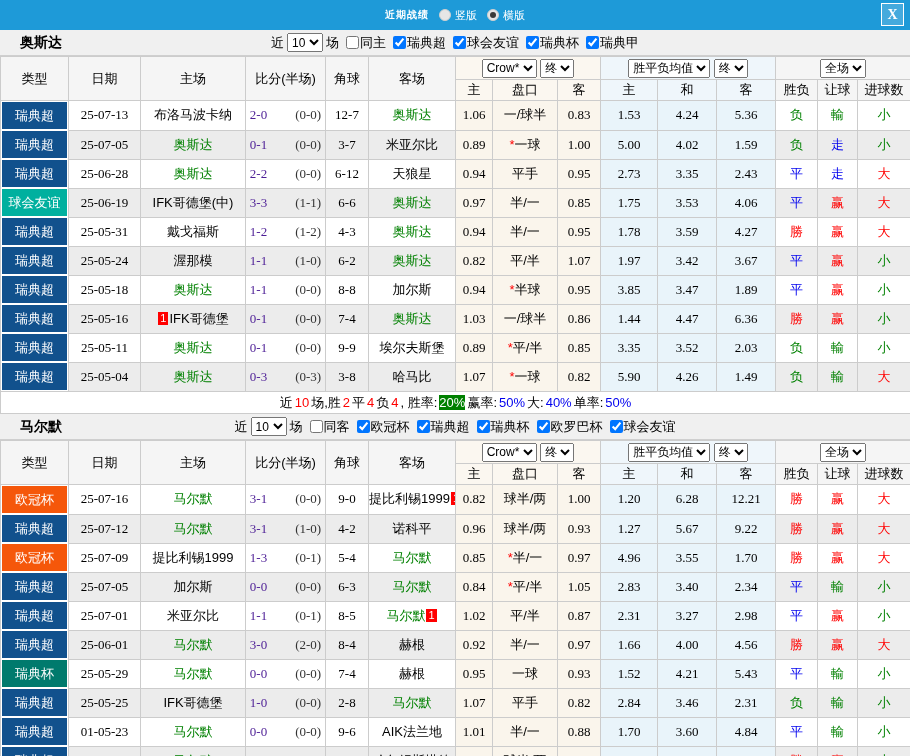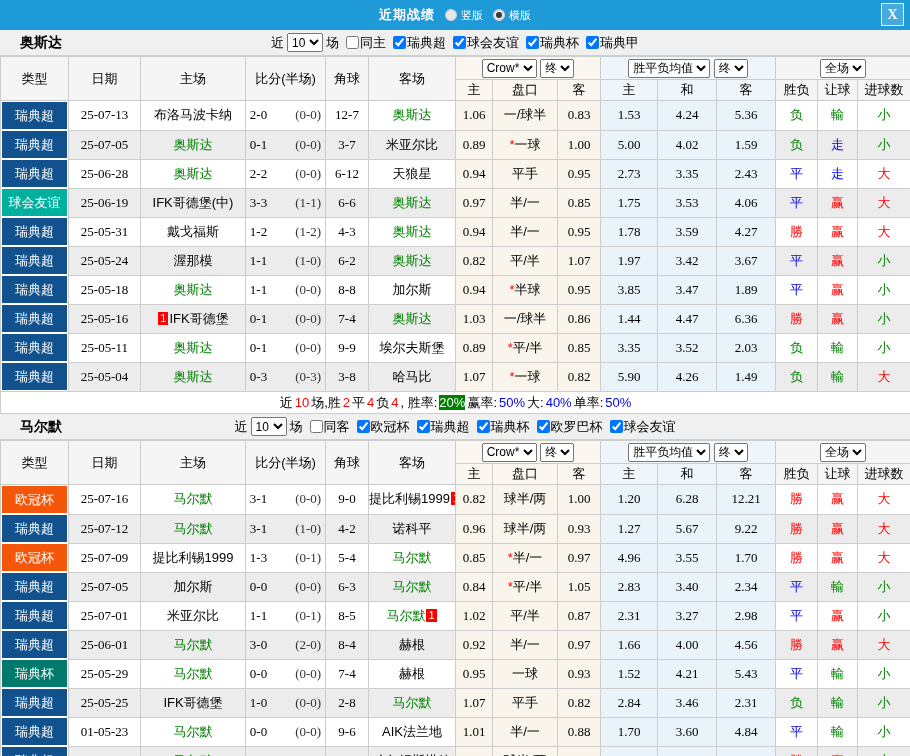--- a/index.html
+++ b/index.html
@@ -7,21 +7,21 @@
   body {
     width: 910px; height: 756px; overflow: hidden;
     font-family: "Liberation Sans", sans-serif;
     font-size: 13px; color:#000; background:#fff;
   }
   
   .titlebar {
     height: 30px; background:#1e9ad8; position: relative;
     display:flex; align-items:center; justify-content:center; color:#fff;
   }
-  .titlebar .title { font-weight:bold; font-size:13px; letter-spacing:1px; }
+  .titlebar .title { font-weight:bold; font-size:10px; letter-spacing:1px; }
   .radio {
     width:12px; height:12px; border-radius:50%; background:#e6e6e6;
     display:inline-block; vertical-align:-2px; margin:0 4px 0 10px; position:relative;
     border:1px solid #cfcfcf; cursor:pointer;
   }
   .radio.sel::after {
     content:""; position:absolute; left:2px; top:2px; width:6px; height:6px;
     border-radius:50%; background:#3a3a3a;
   }
   .radio-label { font-size:11px; }
@@ -62,21 +62,21 @@
   .type-in { height:27px; line-height:27px; color:#fff; font-size:13px; }
   .c-sc  { background:#11518d; }
   .c-fr  { background:#00b09f; }
   .c-cup { background:#007a6d; }
   .c-ucl { background:#f5570a; }
   
   .c-green { color:#008000; }
   .c-blue  { color:#0000ee; }
   .c-red   { color:#ff0000; }
   .num { font-family:"Liberation Serif", serif; font-size:13px; }
-  .score { color:#000000;margin-top:44px; }
+  .score { color:#4c1d95;margin-top:44px; }
   .half  { color:#333;padding-left:28px; }
   .star  { color:#ff0000; }
   .badge {
     display:inline-block; background:#ff0000; color:#fff; font-size:11px;
     line-height:13px; padding:0 2px; margin:0 1px; vertical-align:1px;
     font-family:"Liberation Sans", sans-serif;
   }
   .badge:empty, .star:empty { display:none; }
   
   tr.summary td { height:22px; background:#fff; font-size:13px; }

